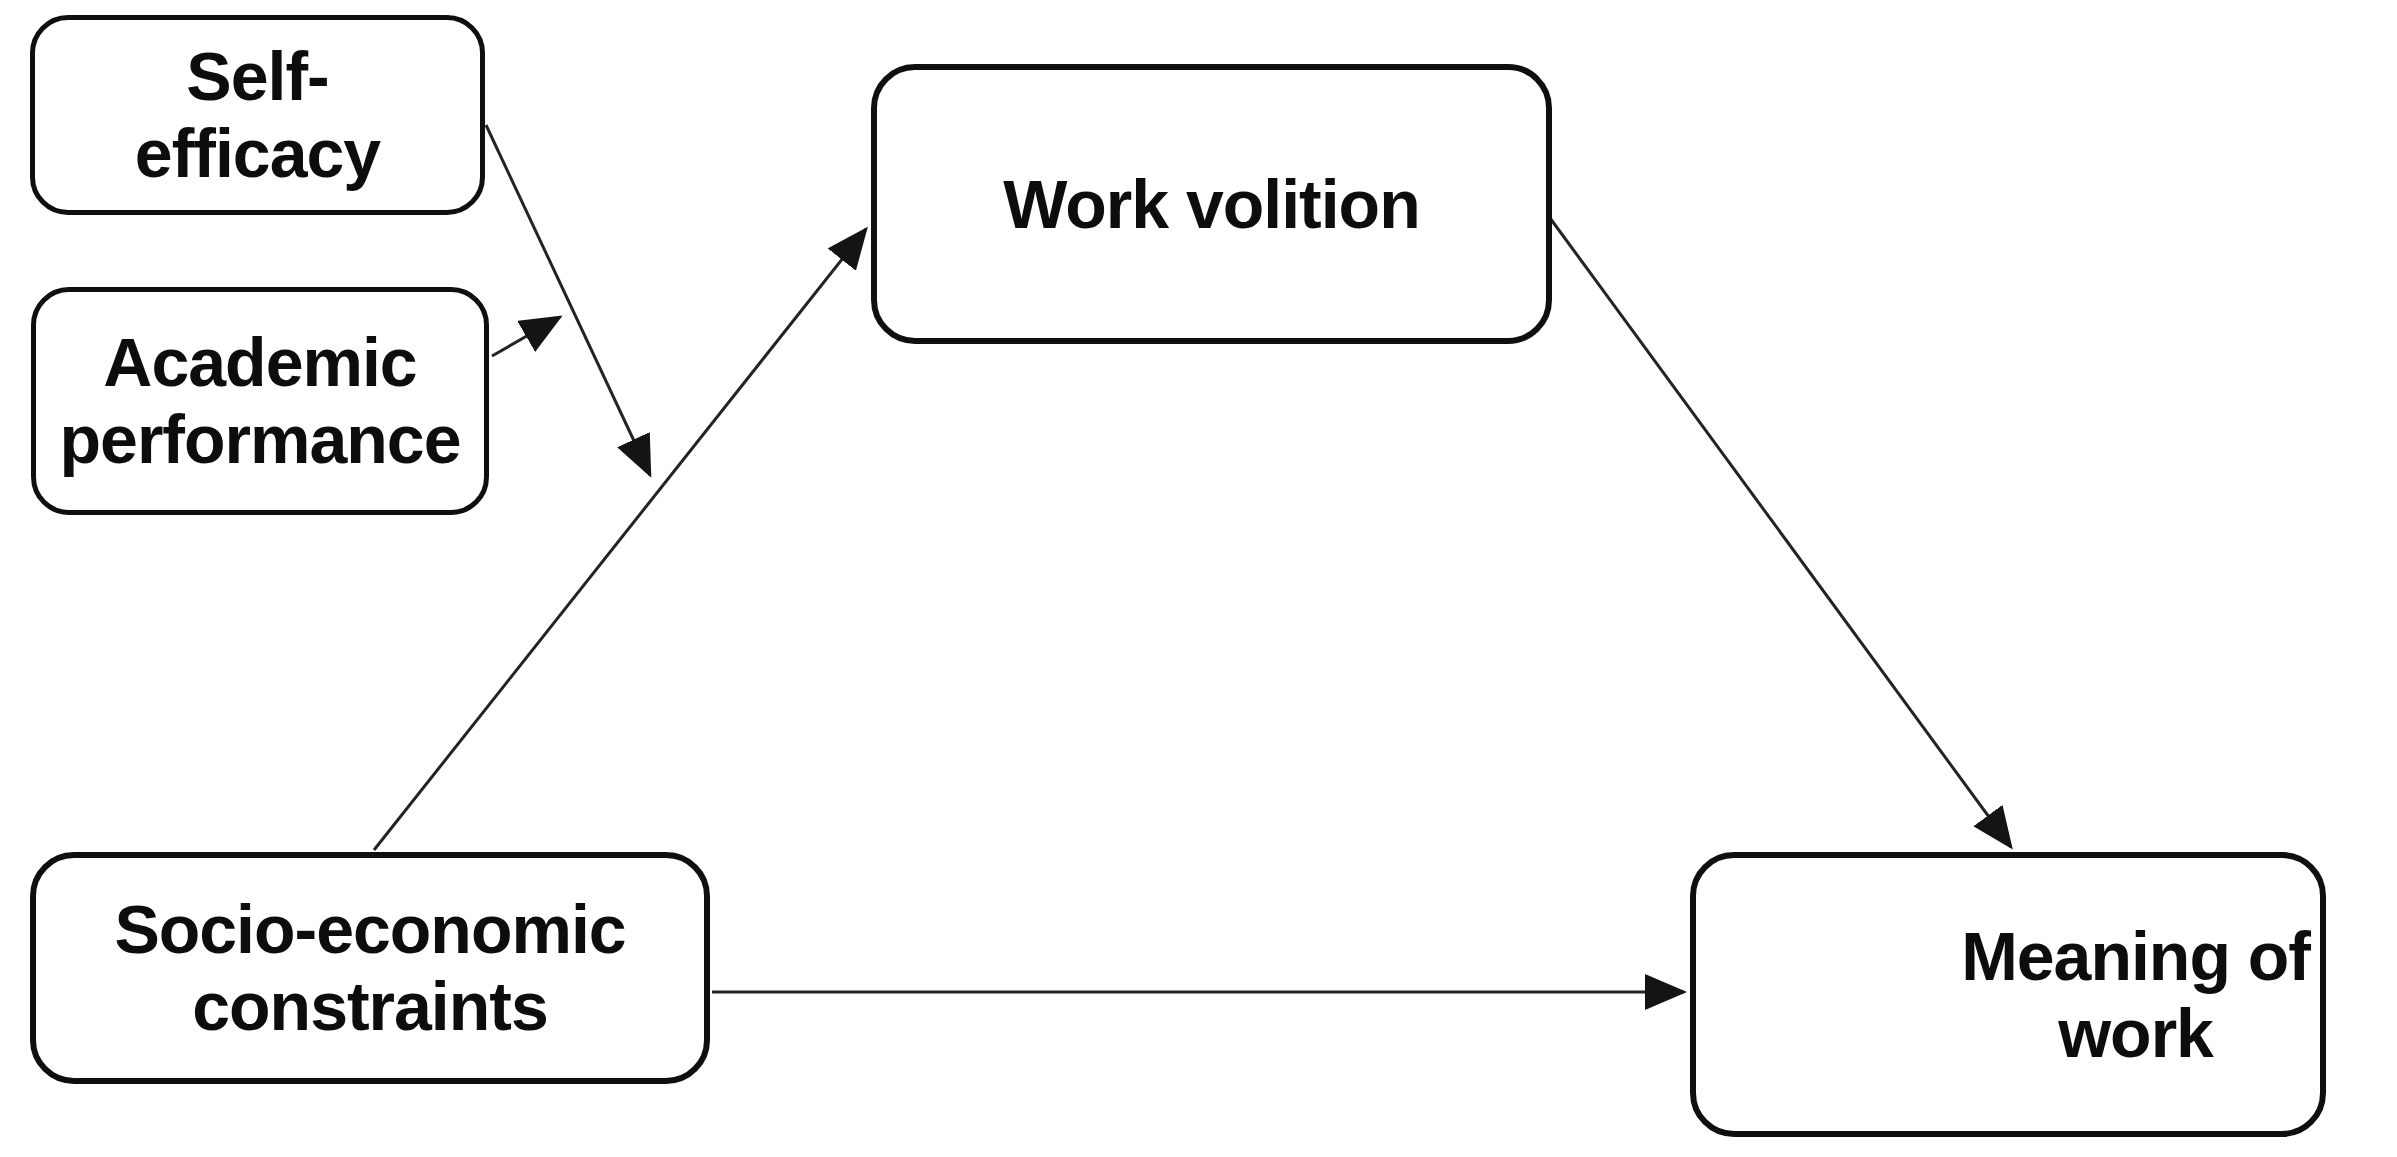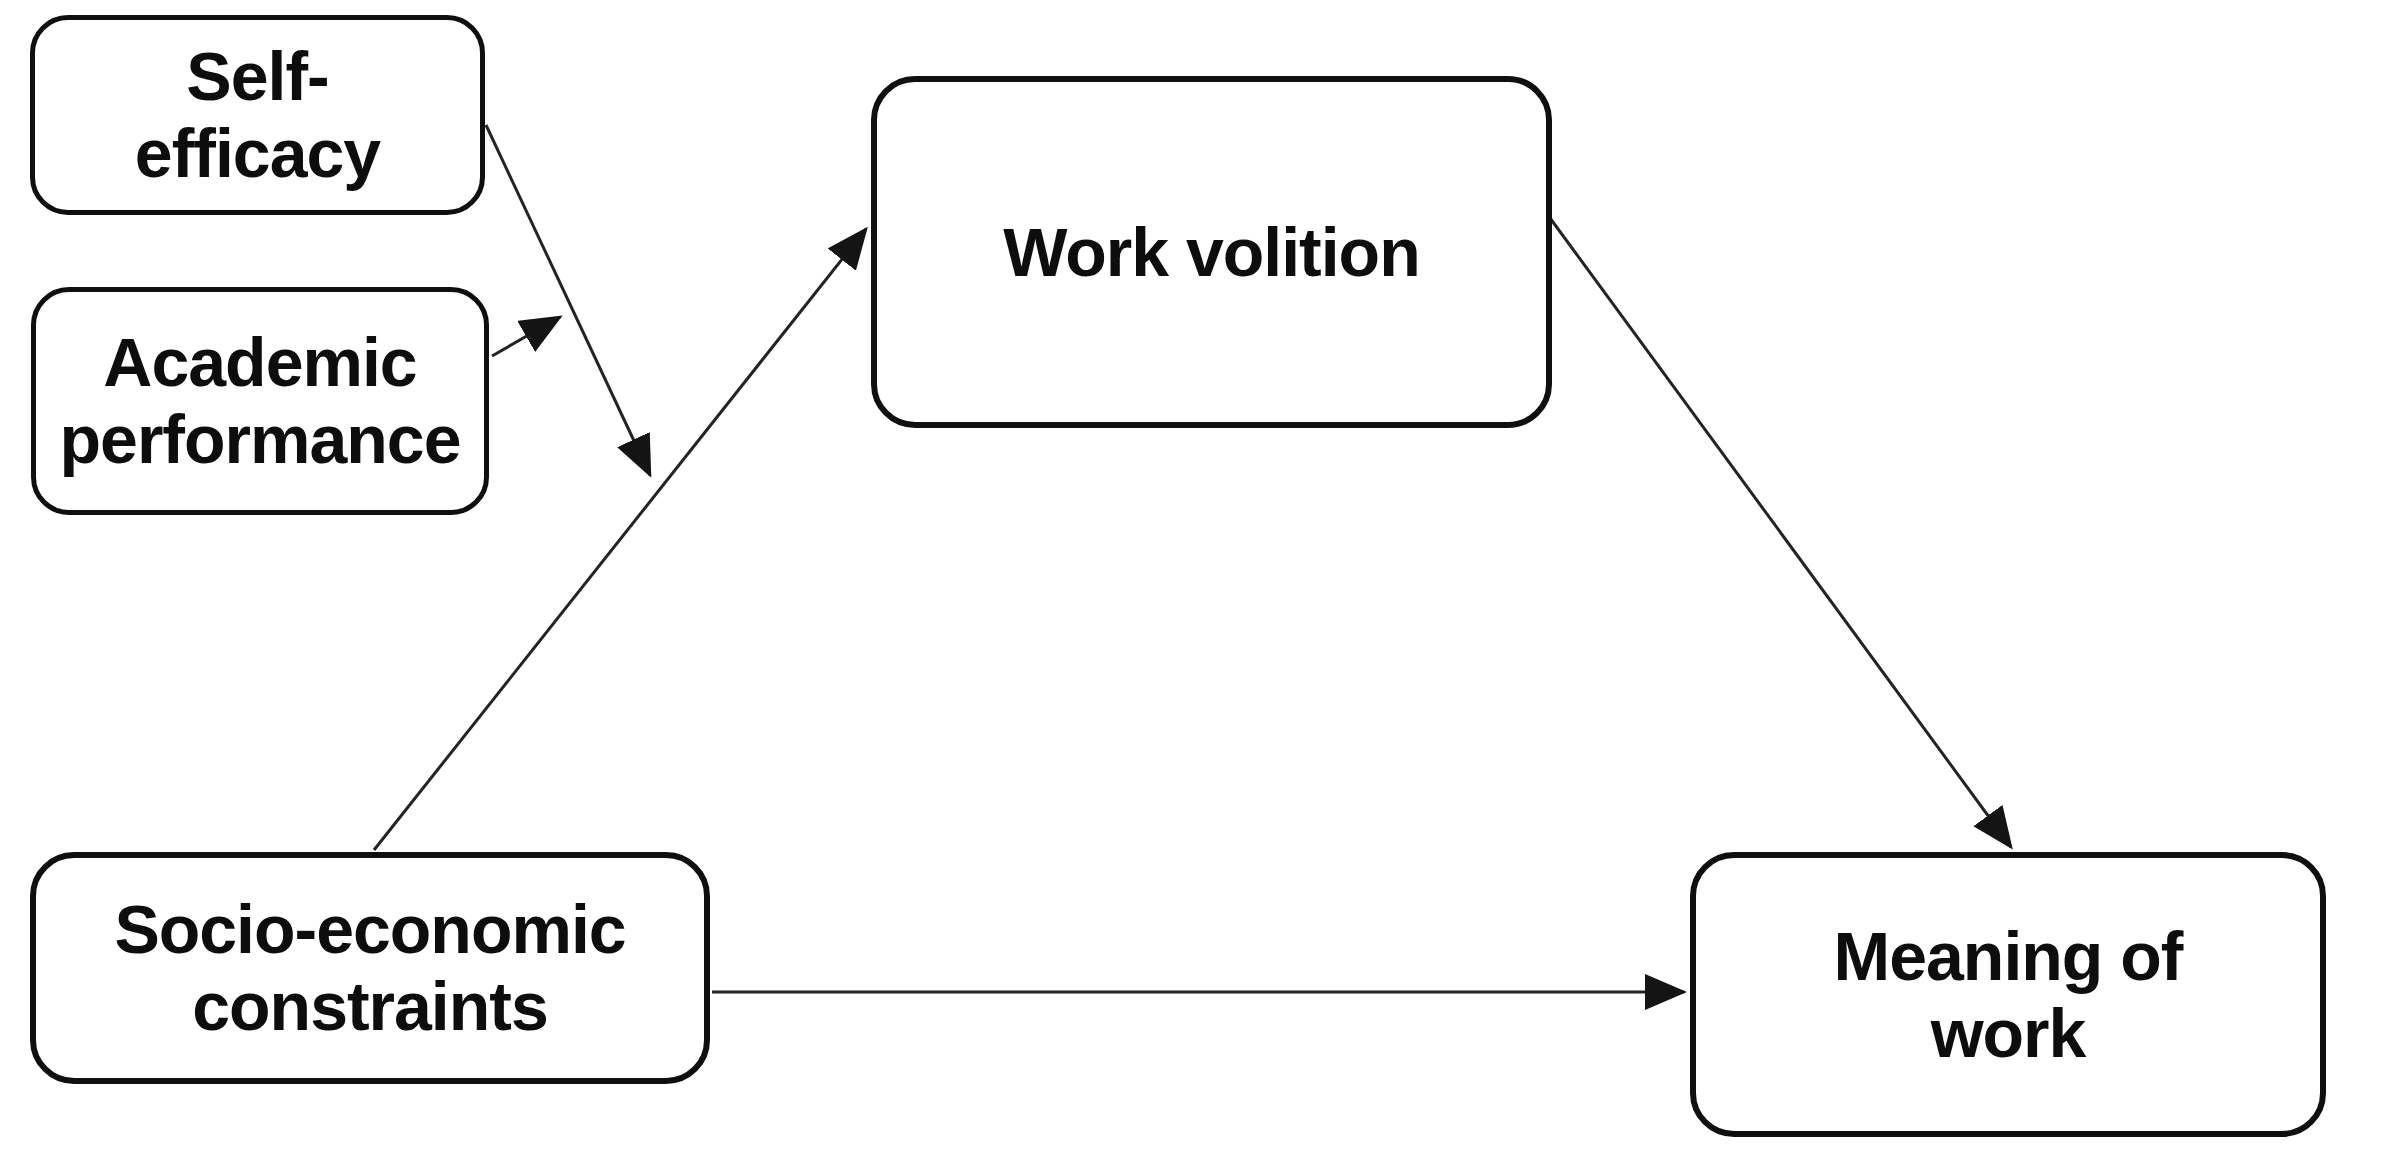--- a/index.html
+++ b/index.html
@@ -45,23 +45,23 @@
   .node span {
     white-space: pre-line;
     display: block;
     padding: 0 10px;
   }
   .node.small { border-radius: 38px; border-width: 5px; }
   .node.large { border-radius: 44px; }
 
   #node-self-efficacy          { left: 30px;   top: 15px;  width: 455px; height: 200px; }
   #node-academic-performance   { left: 31px;   top: 287px; width: 458px; height: 228px; }
-  #node-work-volition          { left: 871px;  top: 76px;  width: 681px; height: 352px; }
+  #node-work-volition          { left: 871px;  top: 64px;  width: 681px; height: 280px; }
   #node-socio-economic         { left: 30px;   top: 852px; width: 680px; height: 232px; }
-  #node-meaning-of-work        { left: 1690px; top: 852px; width: 636px; height: 285px; }
+  #node-meaning-of-work        { left: 1690px; top: 852px; width: 636px; height: 285px; justify-content: flex-end; }
 </style>
 </head>
 <body>
 
 <div class="canvas">
 
   <svg class="arrows" viewBox="0 0 2397 1157" xmlns="http://www.w3.org/2000/svg" aria-hidden="true">
     <defs>
       <marker id="arrowhead" markerWidth="16" markerHeight="14" refX="13" refY="6" orient="auto" markerUnits="strokeWidth">
         <path d="M0,0 L14,6 L0,12 Z" fill="#141414"></path>

